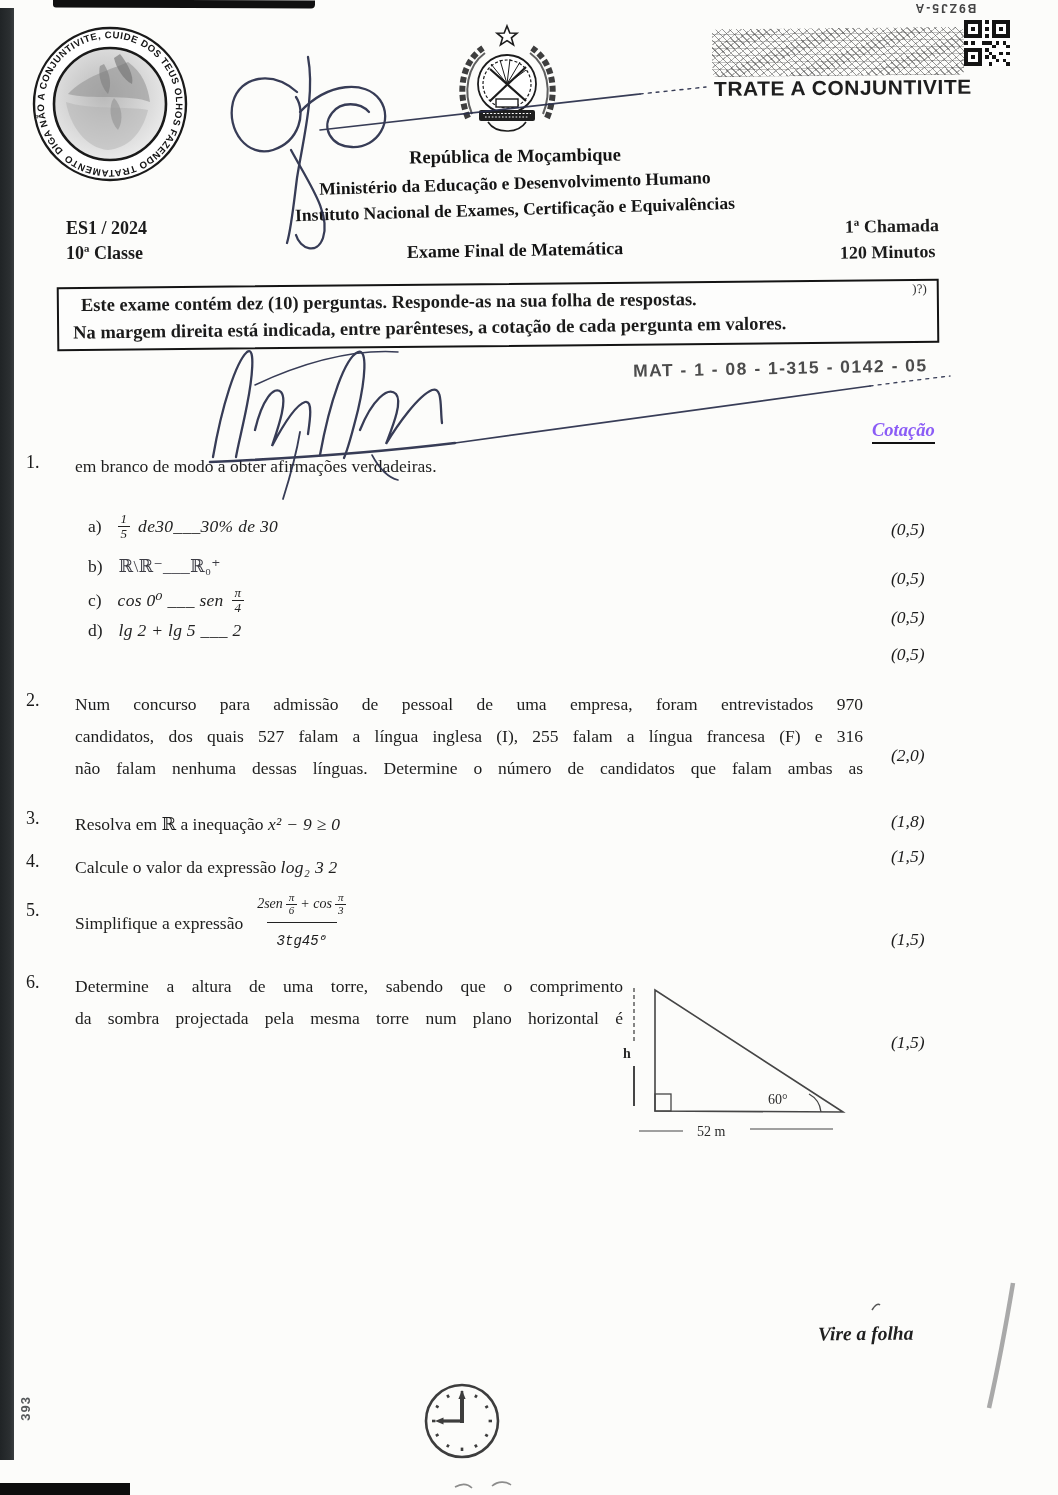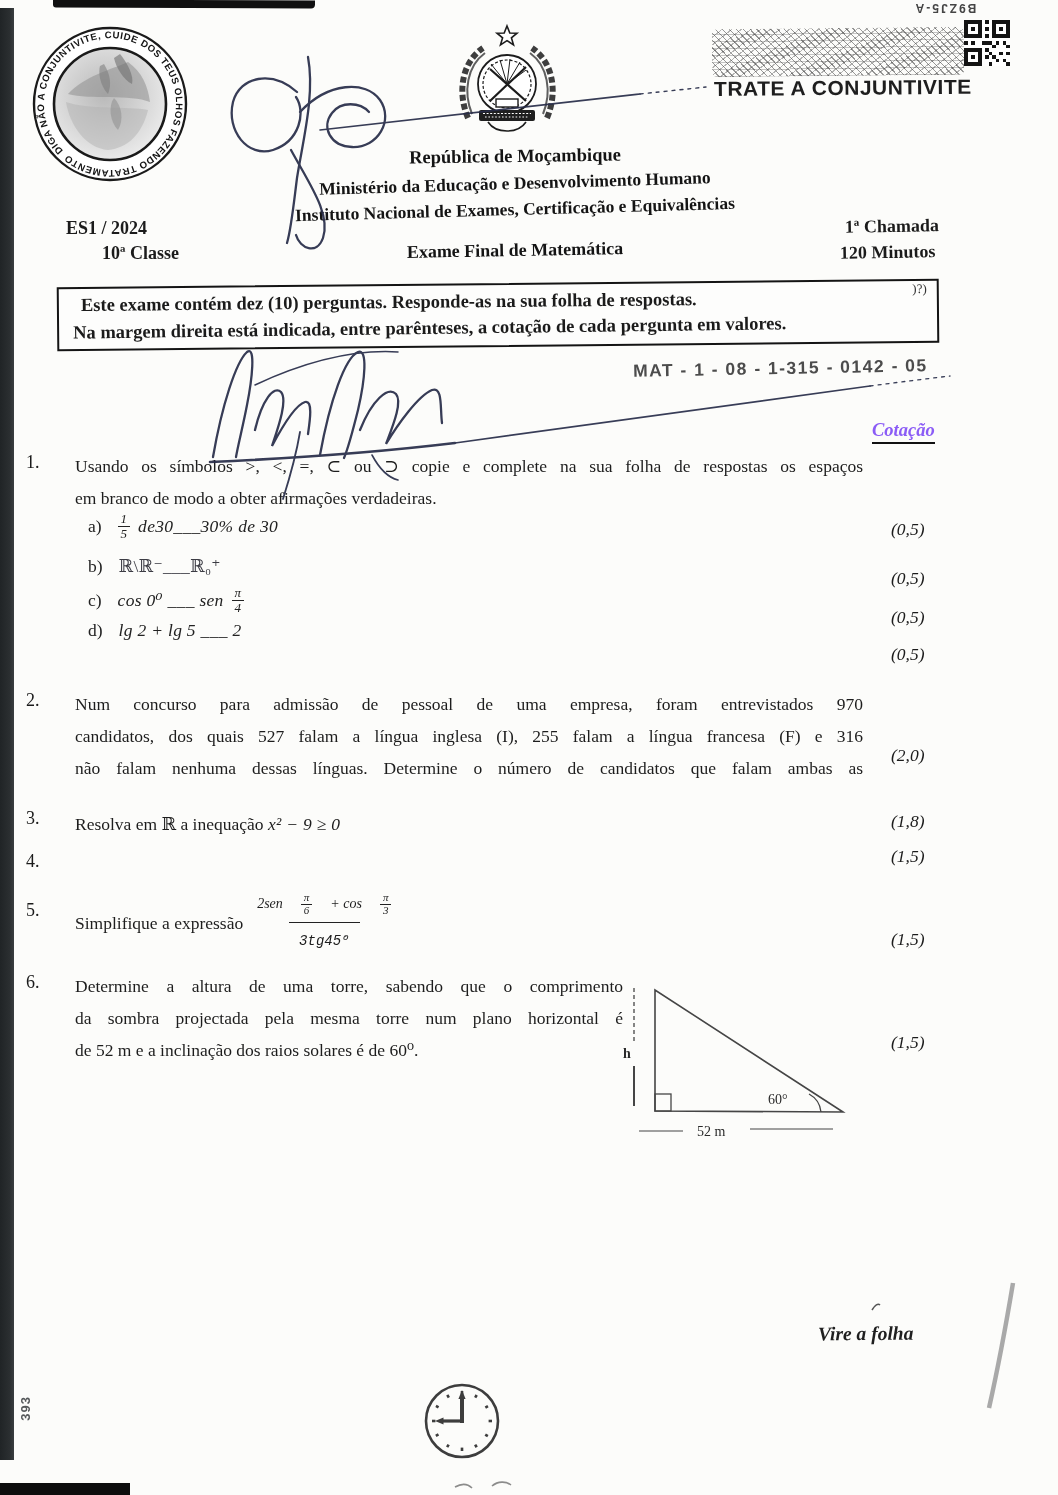--- a/index.html
+++ b/index.html
@@ -41,21 +41,21 @@
   .qtext{left:75px;width:788px;font-size:17.5px;line-height:32px;color:#1d1d1d;}
   .jl{text-align:justify;text-align-last:justify;}
   .q1item{left:88px;display:flex;align-items:center;gap:8px;font-size:17.5px;color:#222;}
   .q1item .lbl{font-style:normal;margin-right:8px;}
   .frac{display:inline-flex;flex-direction:column;align-items:center;line-height:1.05;vertical-align:middle;font-style:italic;}
   .frac .top{font-size:13px;padding:0 3px;}
   .frac .bot{font-size:13px;padding:0 3px;border-top:1.3px solid #222;}
   .mathtxt{font-style:italic;letter-spacing:.3px;}
   .cot{left:891px;font-size:17.5px;font-style:italic;color:#1c1c1c;}
   .bigfrac{display:inline-flex;flex-direction:column;align-items:center;margin-left:10px;vertical-align:middle;}
-  .bigfrac .num{display:flex;align-items:center;gap:18px;font-size:14px;font-style:italic;padding:0 4px 2px;}
+  .bigfrac .num{display:flex;align-items:center;gap:3px;font-size:14px;font-style:italic;padding:0 4px 2px;}
   .bigfrac .num .frac .top,.bigfrac .num .frac .bot{font-size:11px;}
   .bigfrac .den{border-top:1.4px solid #222;font-size:14px;font-style:italic;padding:2px 10px 0;font-family:Liberation Mono, monospace;}
   .fig-label{font-family:"Liberation Serif","DejaVu Serif",serif;}
   .turn{left:818px;top:1323px;font-size:19.5px;color:#1f1f1f;transform:rotate(-.5deg);}
   svg{display:block;}
 </style>
 </head>
 <body>
 
 <div class="page">
@@ -120,37 +120,36 @@
     <line x1="33" y1="91.5" x2="81" y2="91.5" stroke="#fff" stroke-width="1" stroke-dasharray="2 1.6"></line>
     <line x1="35" y1="95" x2="79" y2="95" stroke="#fff" stroke-width="1" stroke-dasharray="1.6 1.8"></line>
   </svg>
 
   <div class="abs hline b" style="top:146px;font-size:18.5px;transform:rotate(-.8deg);">República de Moçambique</div>
   <div class="abs hline b" style="top:173px;font-size:17.5px;transform:rotate(-1.7deg);">Ministério da Educação e Desenvolvimento Humano</div>
   <div class="abs hline b" style="top:199px;font-size:17.5px;transform:rotate(-1.6deg);">Instituto Nacional de Exames, Certificação e Equivalências</div>
   <div class="abs hline b" style="top:240px;font-size:18px;transform:rotate(-1deg);">Exame Final de Matemática</div>
 
   <div class="abs b" style="left:66px;top:218px;font-size:18px;">ES1 / 2024</div>
-  <div class="abs b" style="left:66px;top:243px;font-size:18px;margin-left:36px;">10ª Classe</div>
+  <div class="abs b" style="left:66px;top:243px;font-size:18px;">10ª Classe</div>
   <div class="abs b" style="left:845px;top:216px;font-size:18px;transform:rotate(-1deg);">1ª Chamada</div>
   <div class="abs b" style="left:840px;top:242px;font-size:18px;transform:rotate(-1deg);">120 Minutos</div>
 
   <div class="abs notice-box">
     <div class="l1 b">Este exame contém dez (10) perguntas. Responde-as na sua folha de respostas.</div>
     <div class="l2 b">Na margem direita está indicada, entre parênteses, a cotação de cada pergunta em valores.</div>
     <div class="corner serif">)?)</div>
   </div>
 
   <div class="abs doc-code sans b">MAT - 1 - 08 - 1-315 - 0142 - 05</div>
 
   <div class="abs cot-title b i">Cotação</div>
 
   <div class="abs qnum" style="top:452px;">1.</div>
   <div class="abs qtext" style="top:450px;">
-    <div class="jl">Usando os símbolos &gt;, &lt;, =, ⊂ ou ⊃ copie e complete na sua folha de respostas os espaços</div>
     <div>em branco de modo a obter afirmações verdadeiras.</div>
   </div>
   <div class="abs q1item" style="top:512px;">
     <span class="lbl">a)</span>
     <span class="frac">
       <span class="top">1</span>
       <span class="bot">5</span>
     </span>
     <span class="mathtxt">de30___30% de 30</span>
   </div>
@@ -178,20 +177,24 @@
     <div class="jl">não falam nenhuma dessas línguas. Determine o número de candidatos que falam ambas as</div>
   </div>
 
   <div class="abs qnum" style="top:808px;">3.</div>
   <div class="abs qtext" style="top:808px;">
     <span>Resolva em ℝ a inequação</span>
     <span class="mathtxt">x² − 9 ≥ 0</span>
   </div>
 
   <div class="abs qnum" style="top:851px;">4.</div>
+  <div class="abs qtext" style="top:851px;">
+    <span>Calcule o valor da expressão</span>
+    <span class="mathtxt">log₂ 3 2</span>
+  </div>
 
   <div class="abs qnum" style="top:900px;">5.</div>
   <div class="abs qtext" style="top:888px;display:flex;align-items:center;">
     <span>Simplifique a expressão</span>
     <span class="bigfrac">
       <span class="num">
         <span>2sen</span>
         <span class="frac">
           <span class="top">π</span>
           <span class="bot">6</span>
@@ -203,21 +206,20 @@
         </span>
       </span>
       <span class="den">3tg45⁰</span>
     </span>
   </div>
 
   <div class="abs qnum" style="top:972px;">6.</div>
   <div class="abs qtext" style="top:970px;width:548px;">
     <div class="jl">Determine a altura de uma torre, sabendo que o comprimento</div>
     <div class="jl">da sombra projectada pela mesma torre num plano horizontal é</div>
-    <div>de 52 m e a inclinação dos raios solares é de 60⁰.</div>
   </div>
 
   <svg class="abs" style="left:613px;top:978px;" width="260" height="170" viewBox="0 0 260 170">
     <g stroke="#454545" fill="none" stroke-width="1.6">
       <line x1="21" y1="10" x2="21" y2="66" stroke-dasharray="4 3" stroke-width="1.3"></line>
       <line x1="21" y1="88" x2="21" y2="128" stroke-width="2"></line>
       <path d="M 42,12 L 42,133 L 230,134 Z"></path>
       <rect x="42" y="116" width="16" height="17" stroke-width="1.3"></rect>
       <path d="M 208,134 A 23 23 0 0 0 196,116" stroke-width="1.3"></path>
       <line x1="26" y1="153" x2="70" y2="153" stroke-width="1.2"></line>

